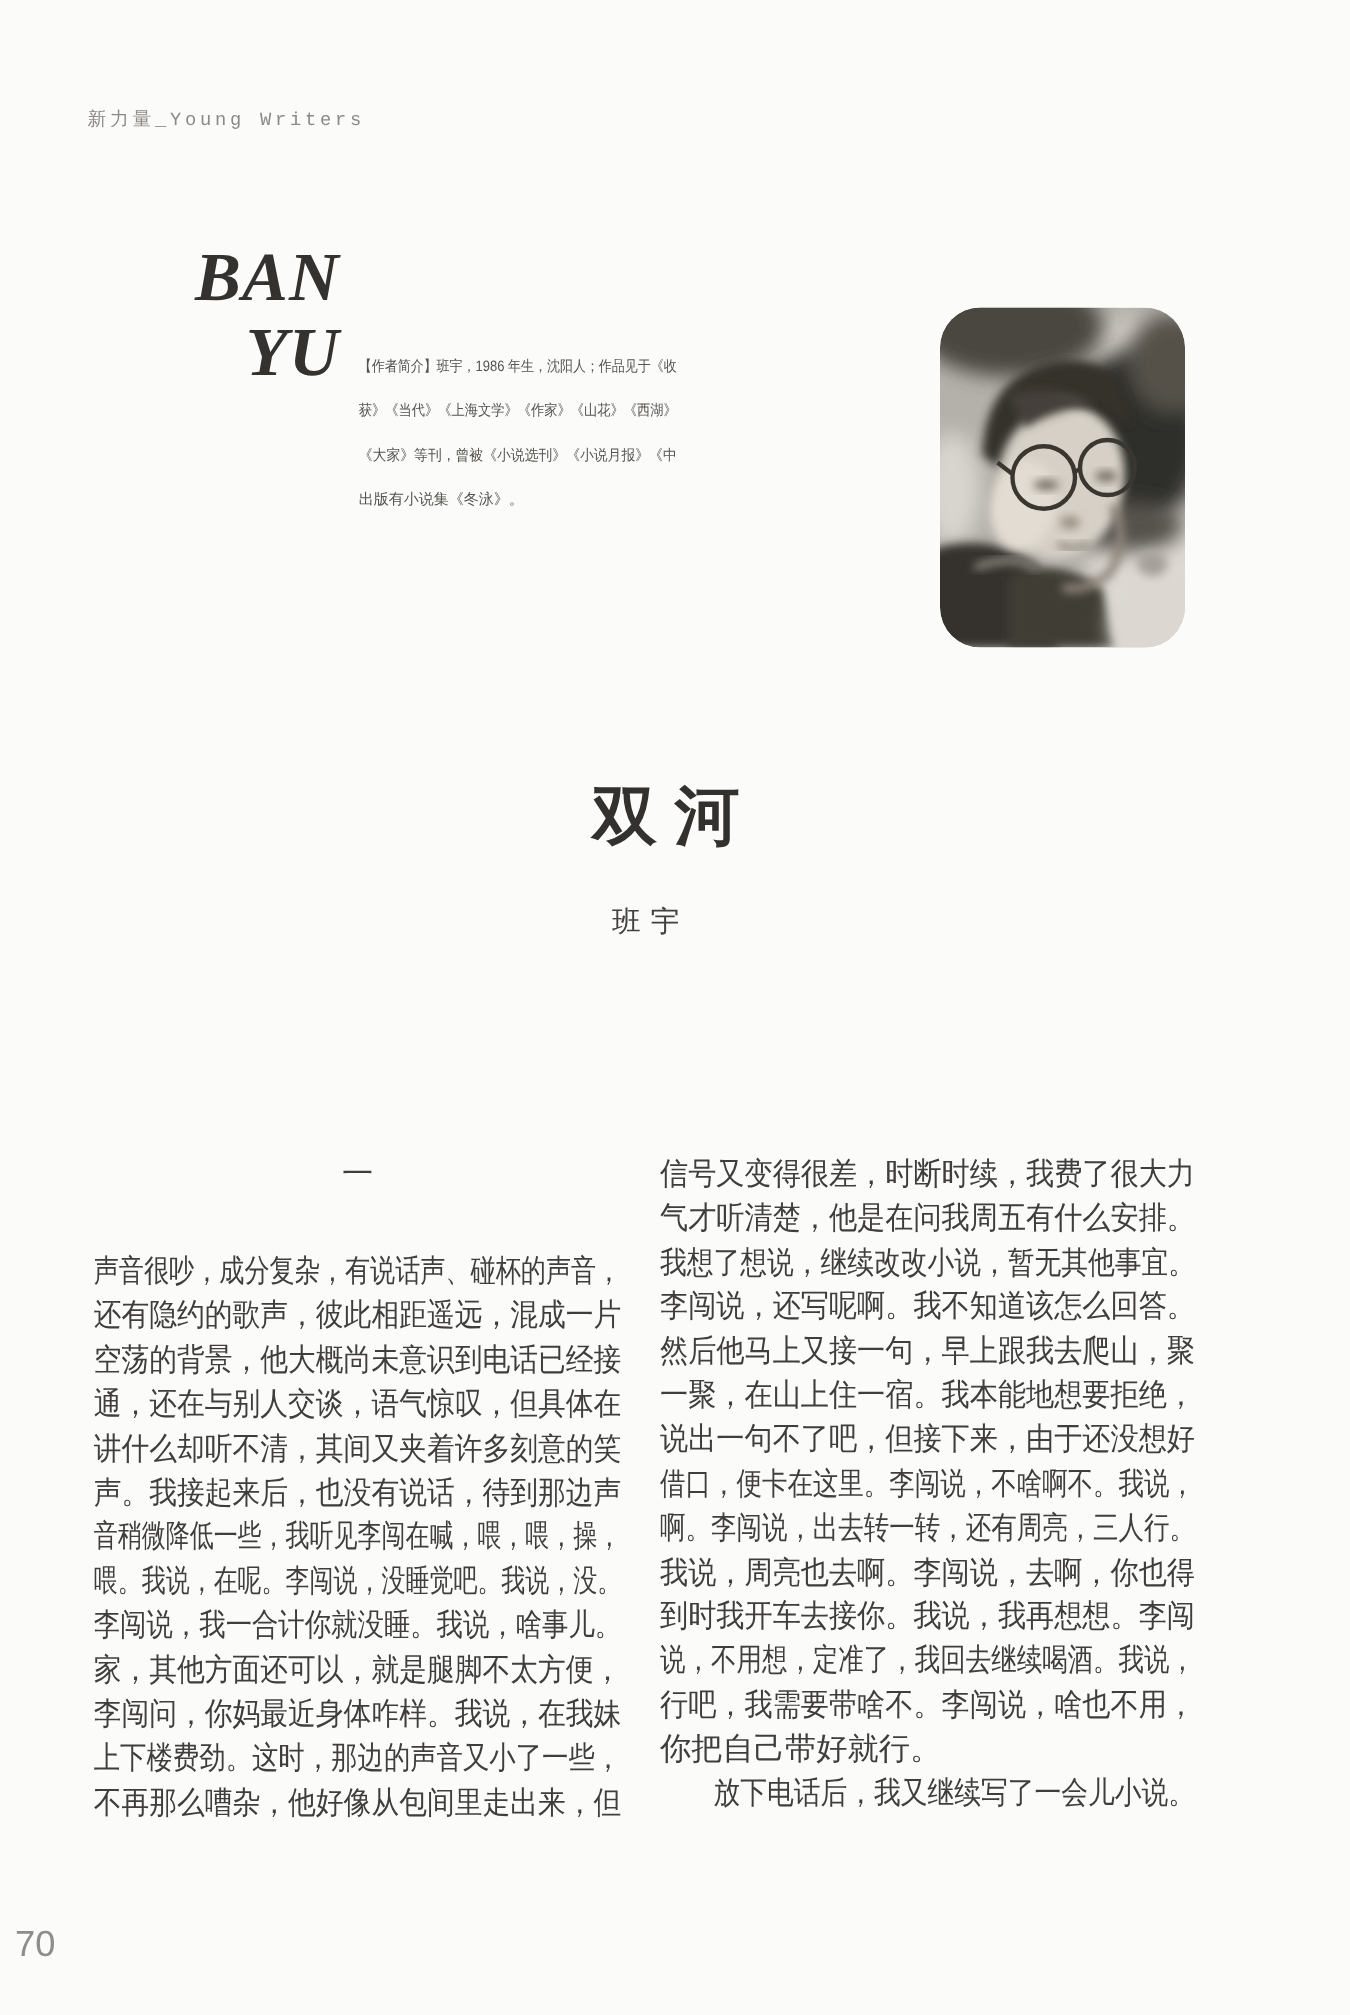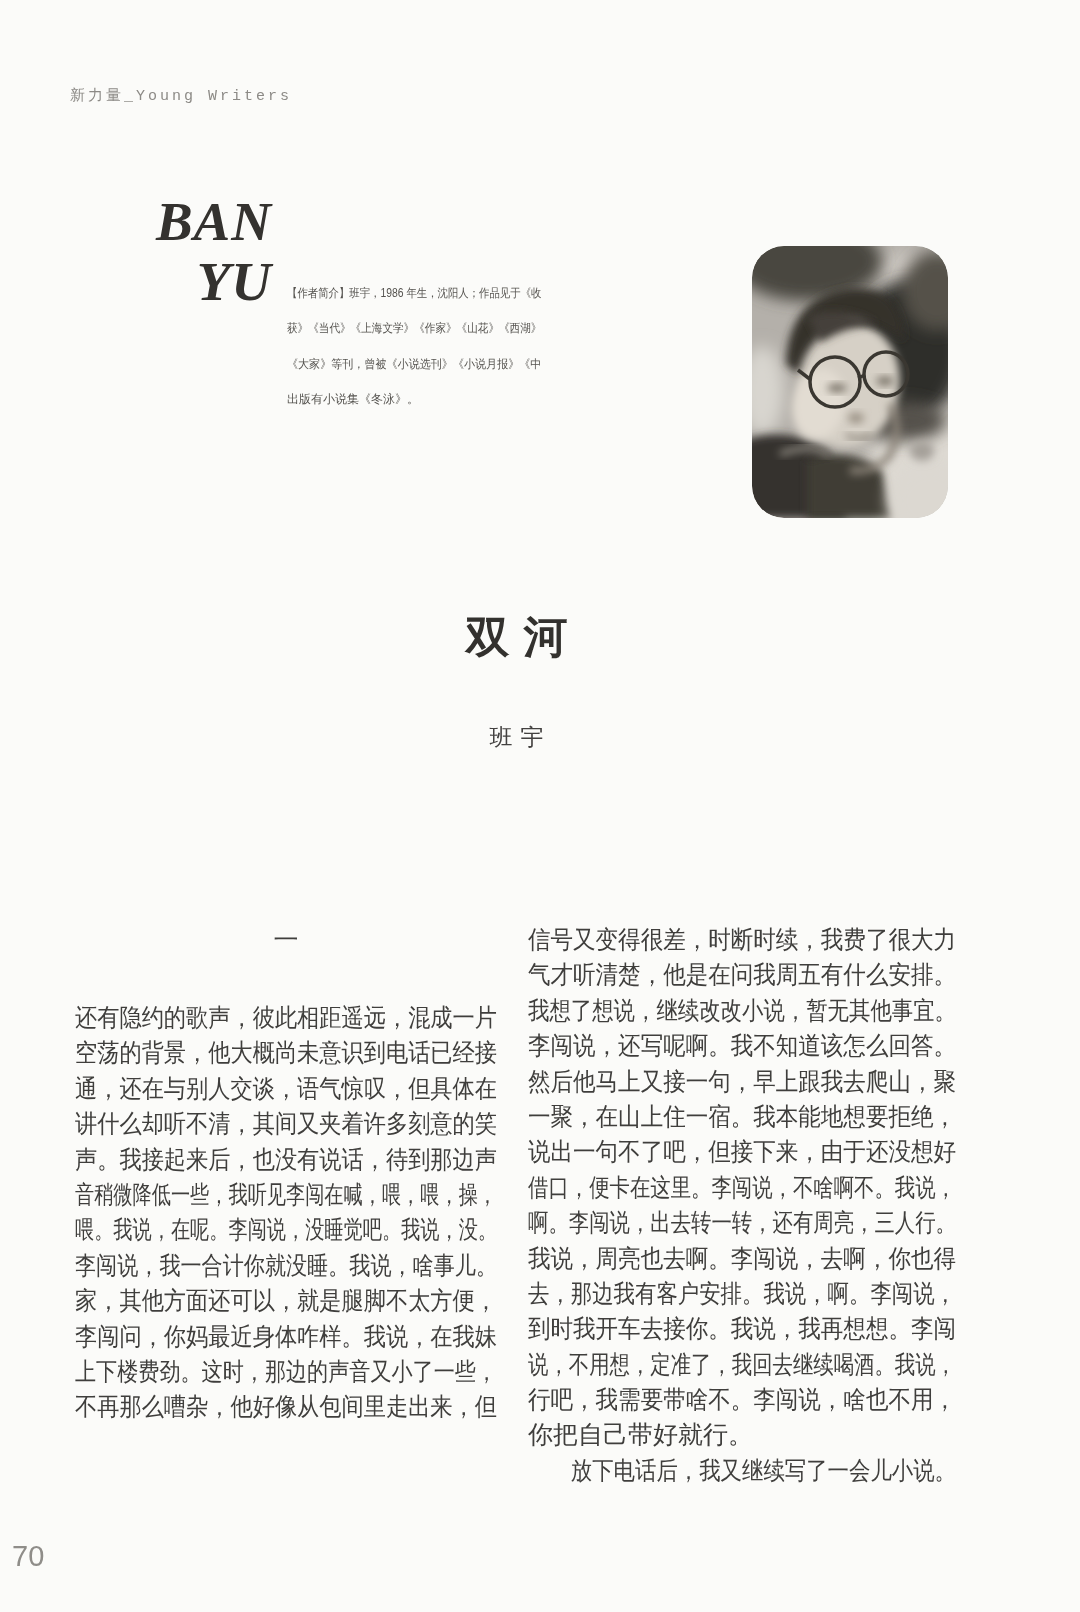--- a/index.html
+++ b/index.html
@@ -34,23 +34,23 @@
     margin-top:30px;
   }
 
   .photo{
     position:absolute;left:752px;top:246px;width:196px;height:272px;
     border-radius:32px;overflow:hidden;
   }
   .photo svg{display:block;width:100%;height:100%;}
 
   .title{
-    position:absolute;left:75px;top:608px;width:883px;margin:0;
+    position:absolute;left:75px;top:608px;width:883px;margin:16px;
     text-align:center;font-family:"Liberation Serif",serif;
-    font-weight:600;font-size:44px;line-height:60px;color:#33312e;
+    font-weight:600;font-size:52px;line-height:60px;color:#33312e;
     letter-spacing:14px;text-indent:14px;
   }
   .byline{
     position:absolute;left:75px;top:722px;width:883px;
     text-align:center;font-family:"Liberation Serif",serif;
     font-size:23px;color:#434140;letter-spacing:8px;text-indent:8px;
   }
 
   .section-mark{
     position:absolute;left:75px;top:922px;width:422px;
@@ -161,20 +161,21 @@
 
   <h1 class="title">双河</h1>
 
   <div class="byline">班宇</div>
 
   <div class="section-mark">一</div>
 
   <div class="col col-left fit-col">
 
 
+      <div class="tline"><span style="transform: scaleX(0.80381);">声音很吵，成分复杂，有说话声、碰杯的声音，</span></div>
 
       <div class="tline"><span style="transform: scaleX(0.888421);">还有隐约的歌声，彼此相距遥远，混成一片</span></div>
 
       <div class="tline"><span style="transform: scaleX(0.888421);">空荡的背景，他大概尚未意识到电话已经接</span></div>
 
       <div class="tline"><span style="transform: scaleX(0.888421);">通，还在与别人交谈，语气惊叹，但具体在</span></div>
 
       <div class="tline"><span style="transform: scaleX(0.888421);">讲什么却听不清，其间又夹着许多刻意的笑</span></div>
 
       <div class="tline"><span style="transform: scaleX(0.888421);">声。我接起来后，也没有说话，待到那边声</span></div>
@@ -209,21 +210,20 @@
       <div class="tline"><span style="transform: scaleX(0.901053);">一聚，在山上住一宿。我本能地想要拒绝，</span></div>
 
       <div class="tline"><span style="transform: scaleX(0.901053);">说出一句不了吧，但接下来，由于还没想好</span></div>
 
       <div class="tline"><span style="transform: scaleX(0.815238);">借口，便卡在这里。李闯说，不啥啊不。我说，</span></div>
 
       <div class="tline"><span style="transform: scaleX(0.815238);">啊。李闯说，出去转一转，还有周亮，三人行。</span></div>
 
       <div class="tline"><span style="transform: scaleX(0.901053);">我说，周亮也去啊。李闯说，去啊，你也得</span></div>
 
-      <div class="tline"><span style="transform: scaleX(0.856);">去，那边我有客户安排。我说，啊。李闯说，</span></div>
 
       <div class="tline"><span style="transform: scaleX(0.901053);">到时我开车去接你。我说，我再想想。李闯</span></div>
 
       <div class="tline"><span style="transform: scaleX(0.815238);">说，不用想，定准了，我回去继续喝酒。我说，</span></div>
 
       <div class="tline"><span style="transform: scaleX(0.901053);">行吧，我需要带啥不。李闯说，啥也不用，</span></div>
 
       <div class="tline"><span style="transform: scaleX(1);">你把自己带好就行。</span></div>
 
       <div class="tline"><span style="transform: scaleX(0.856);">　　放下电话后，我又继续写了一会儿小说。</span></div>

